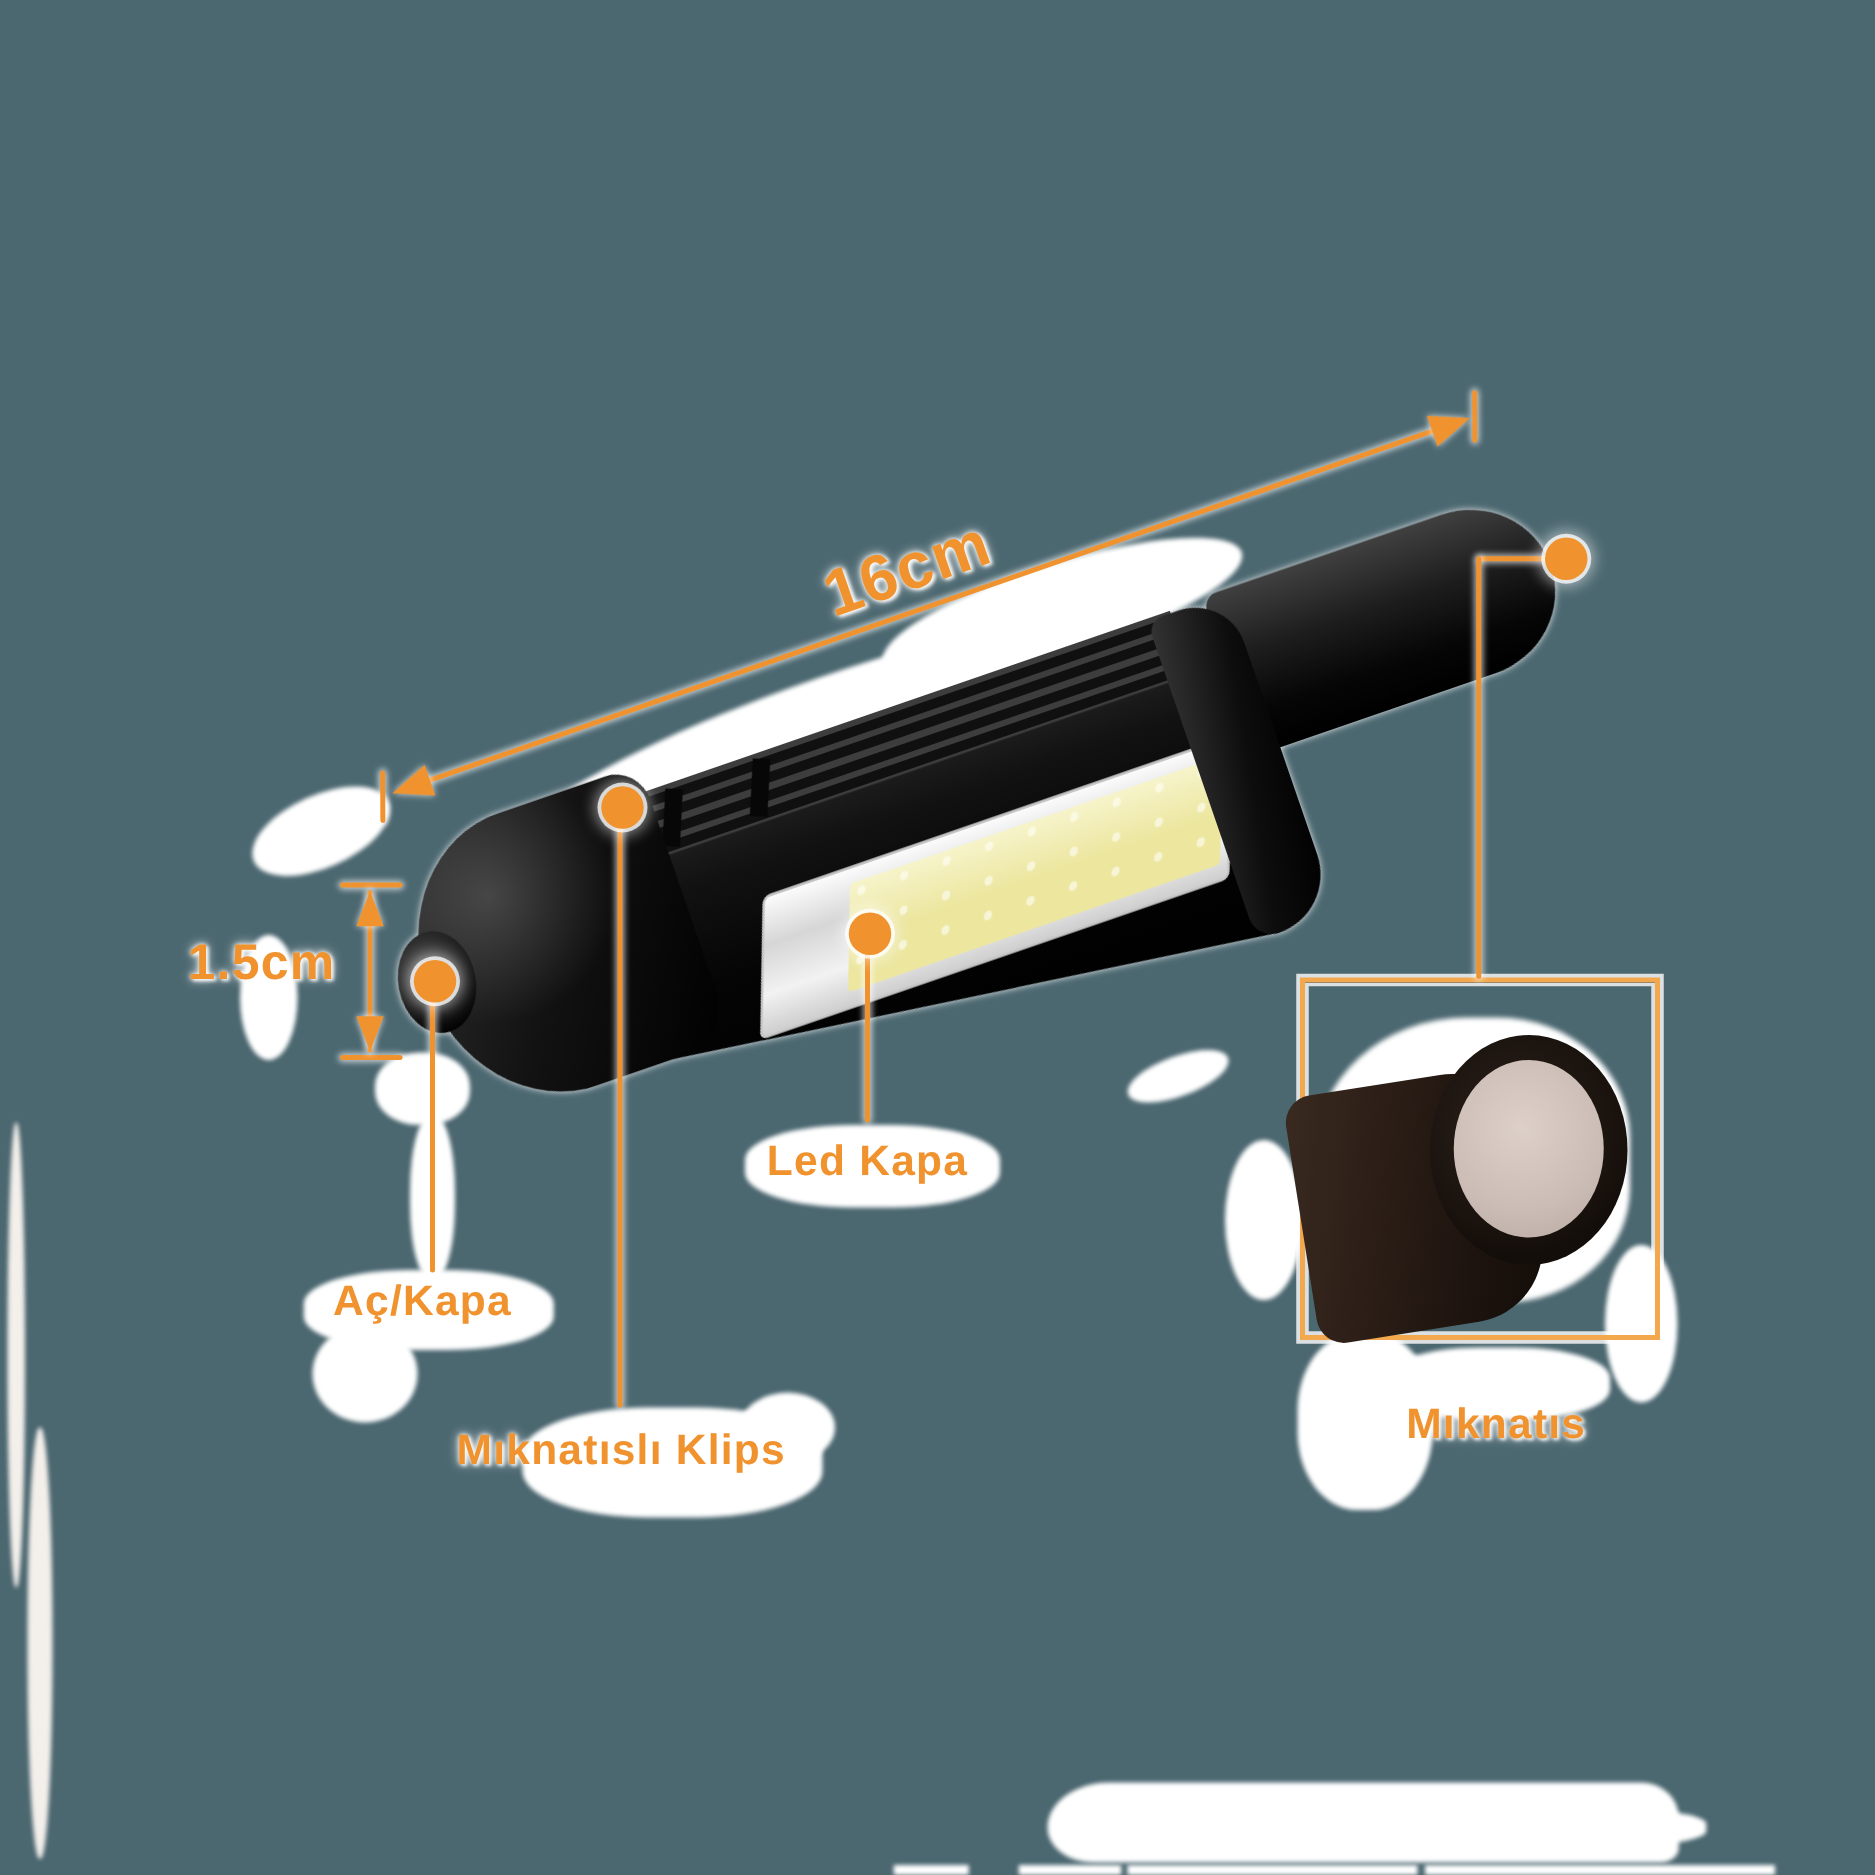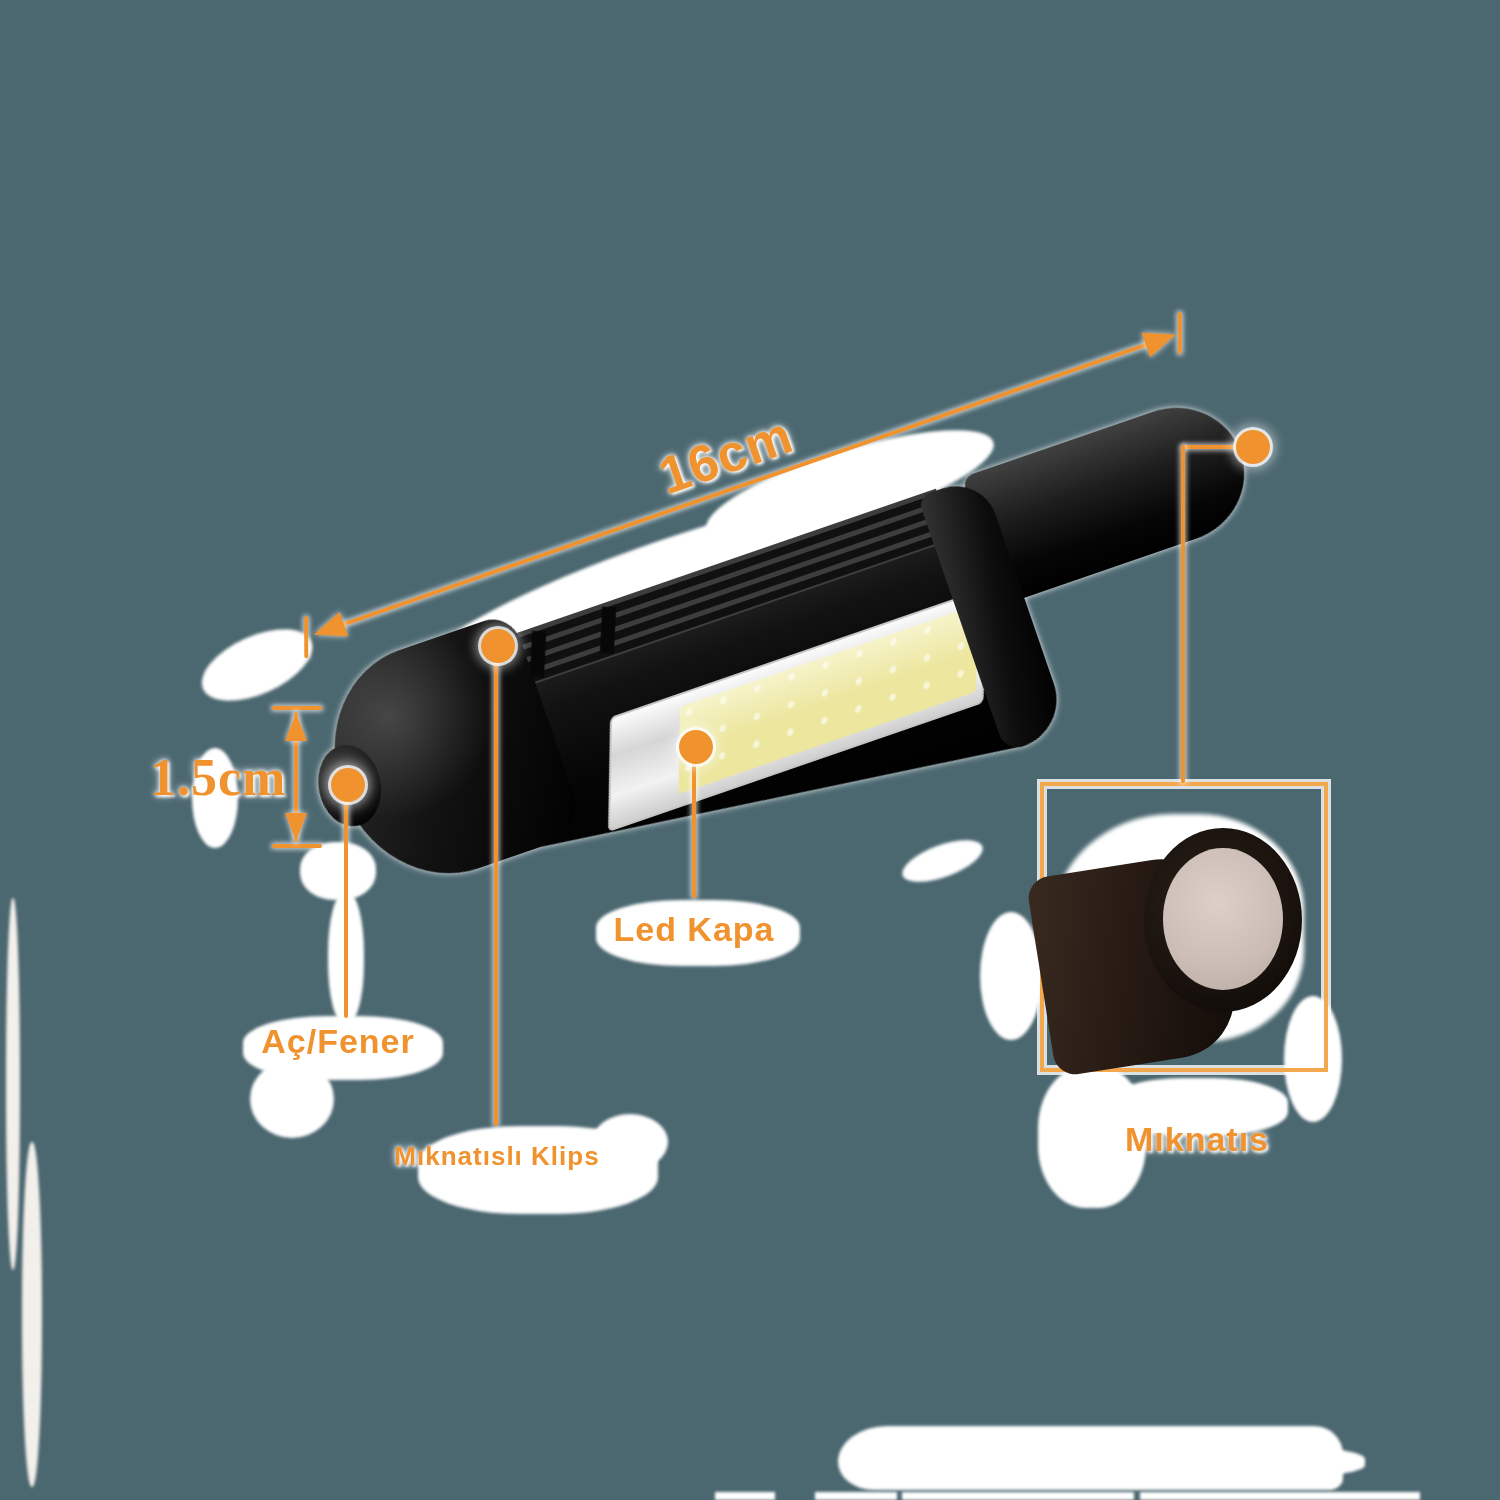--- a/index.html
+++ b/index.html
@@ -95,29 +95,29 @@
   .dim15{position:absolute;left:272px;top:706px;width:50px;height:142px;z-index:5;}
   .d15-tick{position:absolute;left:0;width:50px;height:4px;background:#f0922e;border-radius:2px;
     box-shadow:0 0 5px 1.5px rgba(255,255,255,.7);}
   .d15-tick.top{top:0;} .d15-tick.bot{bottom:0;}
   .d15-line{position:absolute;left:22px;top:6px;width:4px;height:130px;background:#f0922e;border-radius:2px;
     box-shadow:0 0 5px 1.5px rgba(255,255,255,.7);}
   .d15-ah{position:absolute;left:13px;width:0;height:0;border-left:11px solid rgba(0,0,0,0);
     border-right:11px solid rgba(0,0,0,0);filter:drop-shadow(0 0 3px rgba(255,255,255,.8));}
   .d15-ah.up{top:7px;border-bottom:28px solid #f0922e;}
   .d15-ah.down{bottom:7px;border-top:28px solid #f0922e;}
-  .d15-label{left:-122px;top:42px;width:118px;font-size:52px;font-family:Liberation Serif, serif;}
+  .d15-label{left:-122px;top:42px;width:118px;font-size:40px;}
 
   
   .dot-power{left:331px;top:768px;}
   .line-power{left:344px;top:796px;height:222px;}
   .lbl-power{left:238px;top:1022px;width:200px;font-size:34px;}
   .dot-clip{left:481px;top:629px;}
   .line-clip{left:494px;top:658px;height:468px;}
-  .lbl-clip{left:317px;top:1141px;width:360px;font-size:26px;}
+  .lbl-clip{left:317px;top:1141px;width:360px;font-size:34px;}
   .dot-led{left:679px;top:730px;}
   .line-led{left:692px;top:758px;height:140px;}
   .lbl-led{left:594px;top:910px;width:200px;font-size:34px;}
   .dot-magnet{left:1236px;top:430px;}
   .hline-magnet{left:1183px;top:445px;width:58px;}
   .vline-magnet{left:1181px;top:445px;height:338px;}
   .lbl-magnet{left:1097px;top:1084px;width:200px;font-size:34px;margin-top:36px;}
 
   
   .inset{position:absolute;left:1040px;top:782px;width:280px;height:282px;z-index:4;
@@ -193,21 +193,21 @@
     <div class="d15-tick top"></div>
     <div class="d15-tick bot"></div>
     <div class="d15-line"></div>
     <div class="d15-ah up"></div>
     <div class="d15-ah down"></div>
     <div class="lbl d15-label">1.5cm</div>
   </div>
 
   <div class="dot dot-power"></div>
   <div class="cline line-power"></div>
-  <div class="lbl lbl-power">Aç/Fener</div>
+  <div class="lbl lbl-power">Aç/Kapa</div>
 
   <div class="dot dot-clip"></div>
   <div class="cline line-clip"></div>
   <div class="lbl lbl-clip">Mıknatıslı Klips</div>
 
   <div class="dot dot-led"></div>
   <div class="cline line-led"></div>
   <div class="lbl lbl-led">Led Kapa</div>
 
   <div class="dot dot-magnet"></div>

